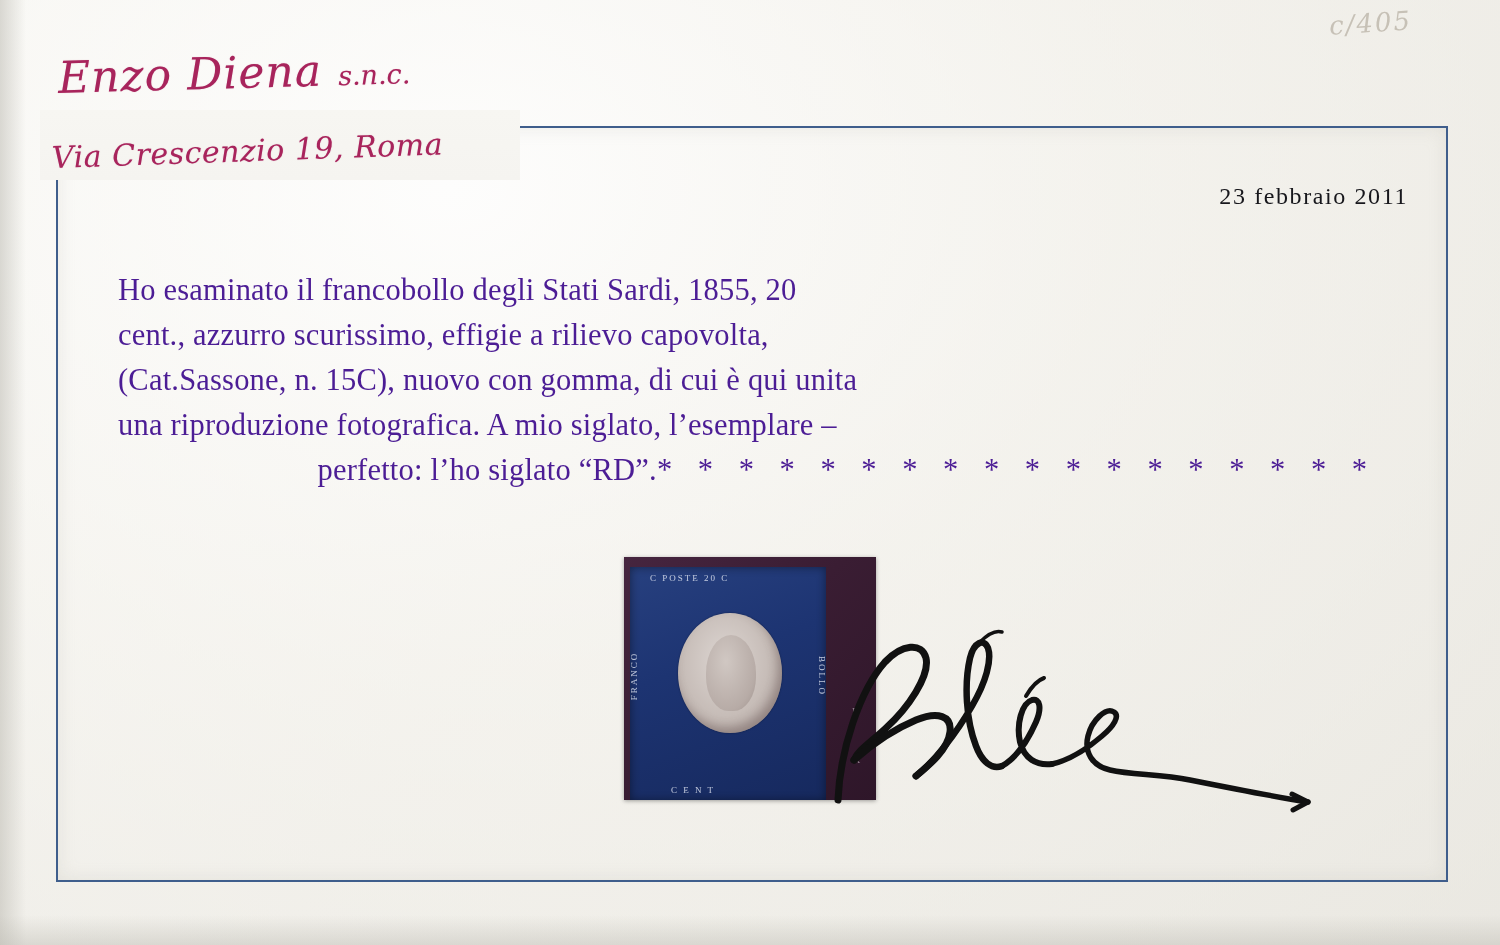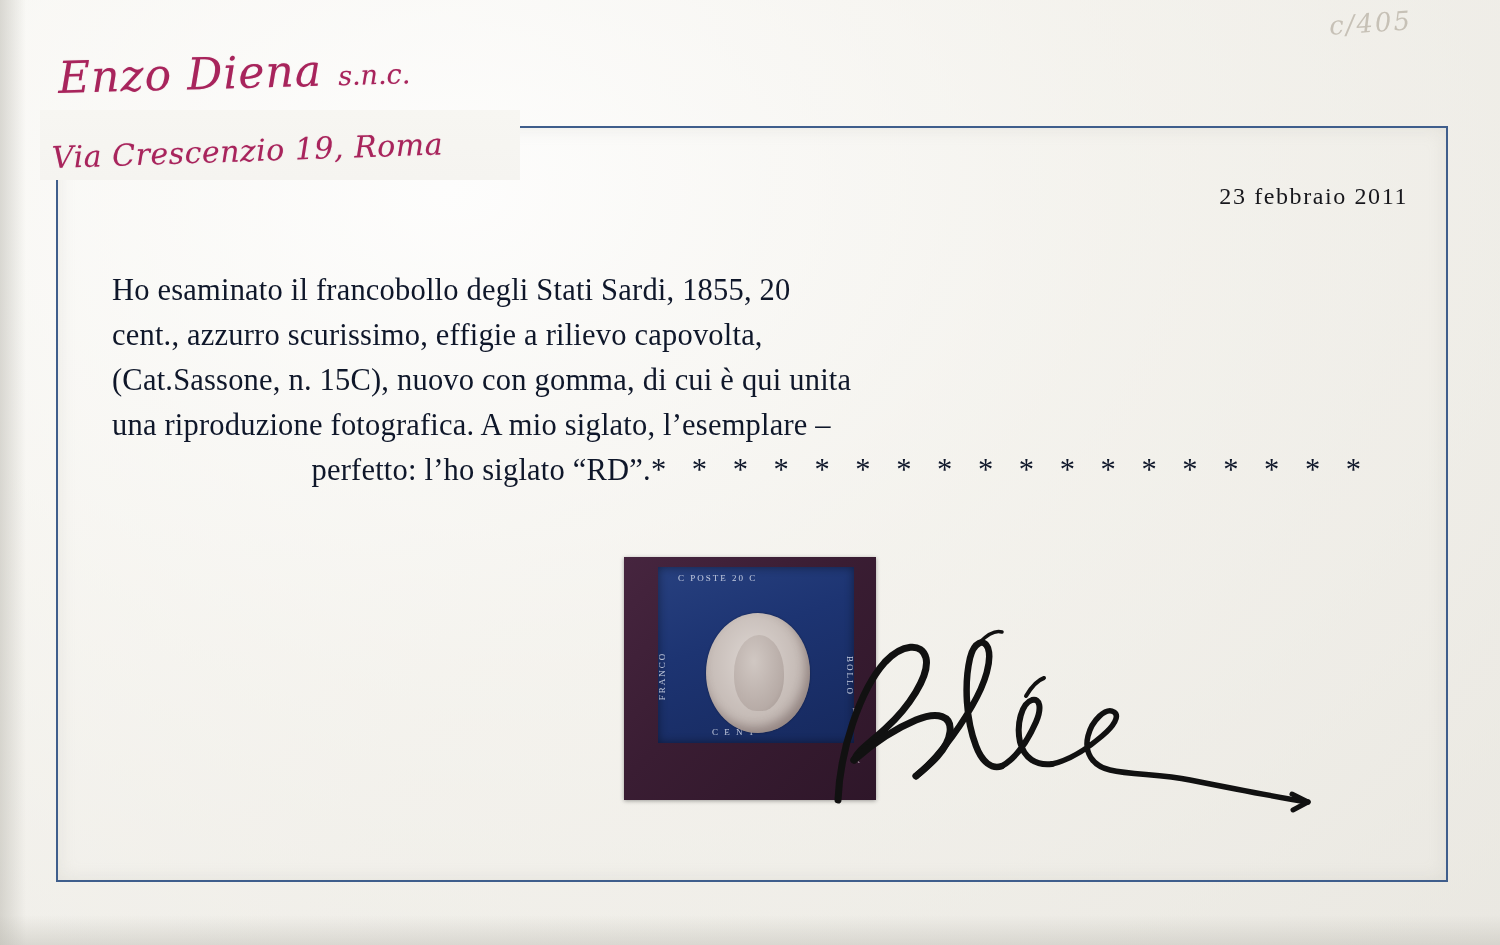--- a/index.html
+++ b/index.html
@@ -100,26 +100,26 @@
     right: 92px;
     top: 183px;
     font-size: 24px;
     color: #17171c;
     letter-spacing: 1.6px;
     font-family: "Liberation Serif", serif;
   }
 
   #body-text {
     position: absolute;
-    left: 112px;
+    left: 118px;
     top: 268px;
     width: 1258px;
     font-size: 30.5px;
     line-height: 45px;
-    color: #0f172a;
+    color: #4c1d95;
     text-align: justify;
     letter-spacing: 0.2px;
   }
   #body-text .line {
     display: block;
     white-space: nowrap;
   }
   #body-text .line.just {
     display: flex;
     justify-content: flex-end;
@@ -143,24 +143,23 @@
   #stamp-bg {
     position: absolute;
     inset: 0;
     background: linear-gradient(135deg, #46253f 0%, #3a1d33 45%, #2e1629 100%);
   }
   #stamp-body {
     position: absolute;
     left: 6px;
     top: 10px;
     width: 196px;
-    height: 176px;
+    height: 234px;
     background: linear-gradient(160deg, #27407f 0%, #1d3472 40%, #16295e 100%);
     box-shadow: inset 0 0 10px rgba(0,0,0,0.45);
-    margin-left: 28px;
   }
   #stamp-oval {
     position: absolute;
     left: 48px;
     top: 46px;
     width: 104px;
     height: 120px;
     border-radius: 50%;
     background: radial-gradient(ellipse at 45% 40%, #ddd6d2 0%, #c6bcb7 55%, #a79a96 100%);
     box-shadow: inset -4px -6px 10px rgba(80,60,60,0.35), 0 0 2px rgba(0,0,0,0.4);
@@ -177,21 +176,21 @@
   }
   .stamp-txt {
     position: absolute;
     color: #dfe4f1;
     font-size: 9px;
     letter-spacing: 2px;
     font-family: "Liberation Serif", serif;
     opacity: 0.85;
   }
   #stamp-top-txt { left: 20px; top: 6px; }
-  #stamp-bottom-txt { left: 54px; bottom: 6px; font-family: Liberation Serif, serif; }
+  #stamp-bottom-txt { left: 41px; bottom: 6px; font-family: Liberation Serif, serif; }
   #stamp-left-txt {
     left: -20px; top: 104px;
     transform: rotate(-90deg);
   }
   #stamp-right-txt {
     right: -16px; top: 104px;
     transform: rotate(90deg);
   }
   .stamp-margin-txt {
     position: absolute;

